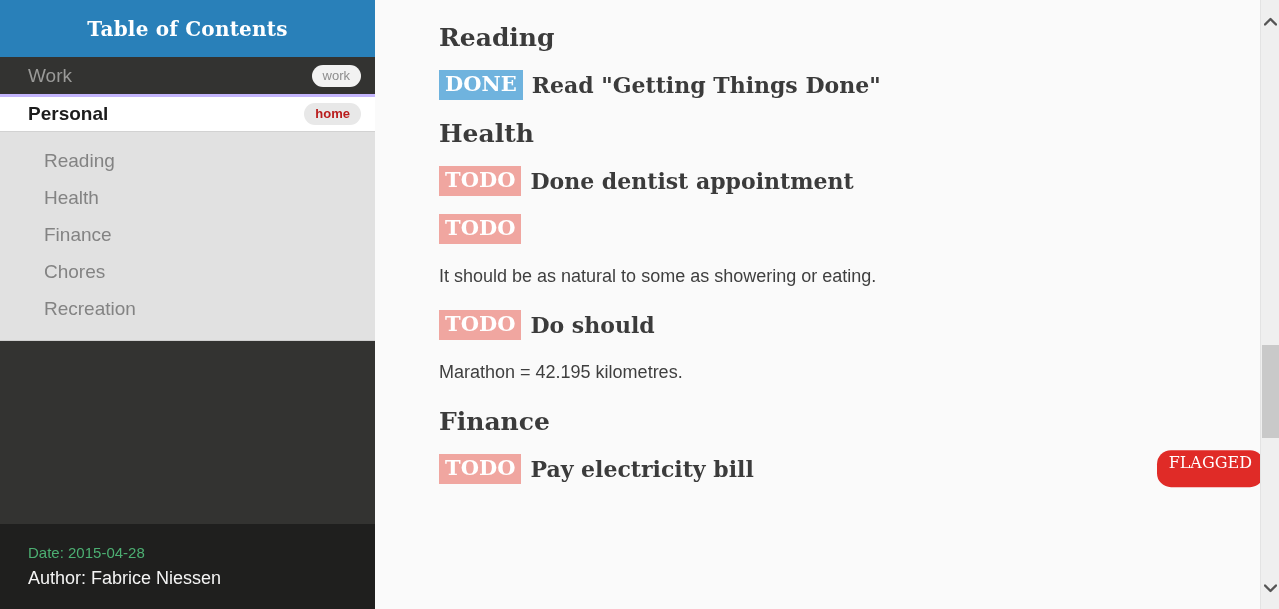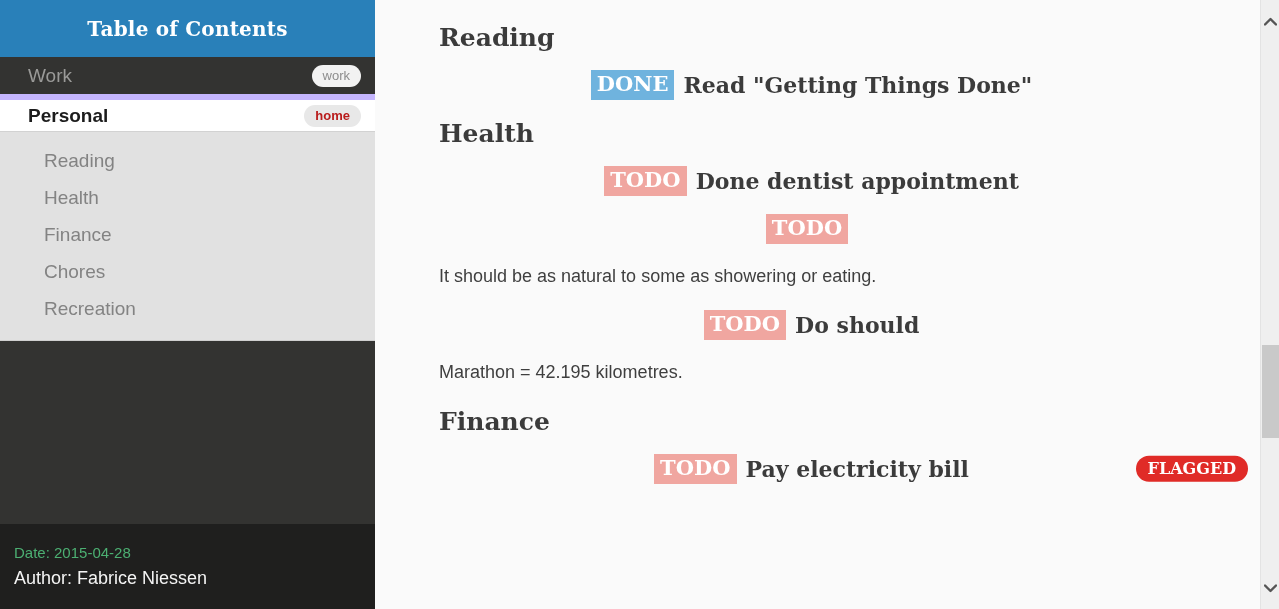--- a/index.html
+++ b/index.html
@@ -53,21 +53,21 @@
     font-size: 19px;
   }
   .toc-top-item.work {
     background: #333331;
     color: #9a9a98;
   }
   .toc-top-item.personal {
     background: #ffffff;
     color: #1c1c1c;
     font-weight: bold;
-    border-top: 6px solid #c4b5fd;
+    border-top: 3px solid #c4b5fd;
     border-bottom: 1px solid #d2d2d2;
     height: 38px;
     gap: 16px;
   }
   .toc-top-item .label { flex: 1 1 auto; }
 
   .tag {
     font-size: 13px;
     border-radius: 13px;
     padding: 4px 11px 5px;
@@ -89,21 +89,21 @@
     padding-left: 44px;
     color: #838383;
     font-size: 19px;
   }
 
   #sidebar-filler { flex: 1 1 auto; background: #333331; }
 
   #sidebar-footer {
     background: #1f1f1e;
     flex: 0 0 85px;
-    padding: 17px 0 0 14px;
+    padding: 17px 0 0 28px;
   }
   #footer-date {
     color: #4caf72;
     font-size: 15px;
     line-height: 1.55;
   }
   #footer-author {
     color: #f4f4f4;
     font-size: 18px;
     line-height: 1.6;
@@ -124,24 +124,23 @@
     font-weight: bold;
     font-size: 25px;
     color: #3b3b3b;
     margin: 8px 0 9px;
     line-height: 1.25;
   }
 
   .task-line {
     display: flex;
     align-items: center;
-    margin: 17px 16px 18px;
+    margin: 17px 0 18px;
     position: relative;
     padding-right: 95px;
-    justify-content: center;
   }
 
   .kw {
     font-family: "DejaVu Serif", "Liberation Serif", serif;
     font-weight: bold;
     font-size: 21px;
     color: #ffffff;
     padding: 2px 6px 3px;
     line-height: 1.18;
     margin-right: 9px;
@@ -159,24 +158,24 @@
   }
 
   .flag-badge {
     position: absolute;
     right: 15px;
     top: 50%;
     transform: translateY(-50%);
     background: #e02b27;
     color: #ffffff;
     font-family: "DejaVu Serif", "Liberation Serif", serif;
-    font-weight: bold;
+    font-weight: normal;
     font-size: 16px;
     border-radius: 14px;
-    padding: 4px 12px 5px;
+    padding: 4px 12px 16px;
     line-height: 1.1;
     white-space: nowrap;
   }
 
   .body-par {
     font-family: "Liberation Sans", sans-serif;
     font-size: 18px;
     color: #3f3f3f;
     margin: 19px 0 21px;
     line-height: 1.45;

